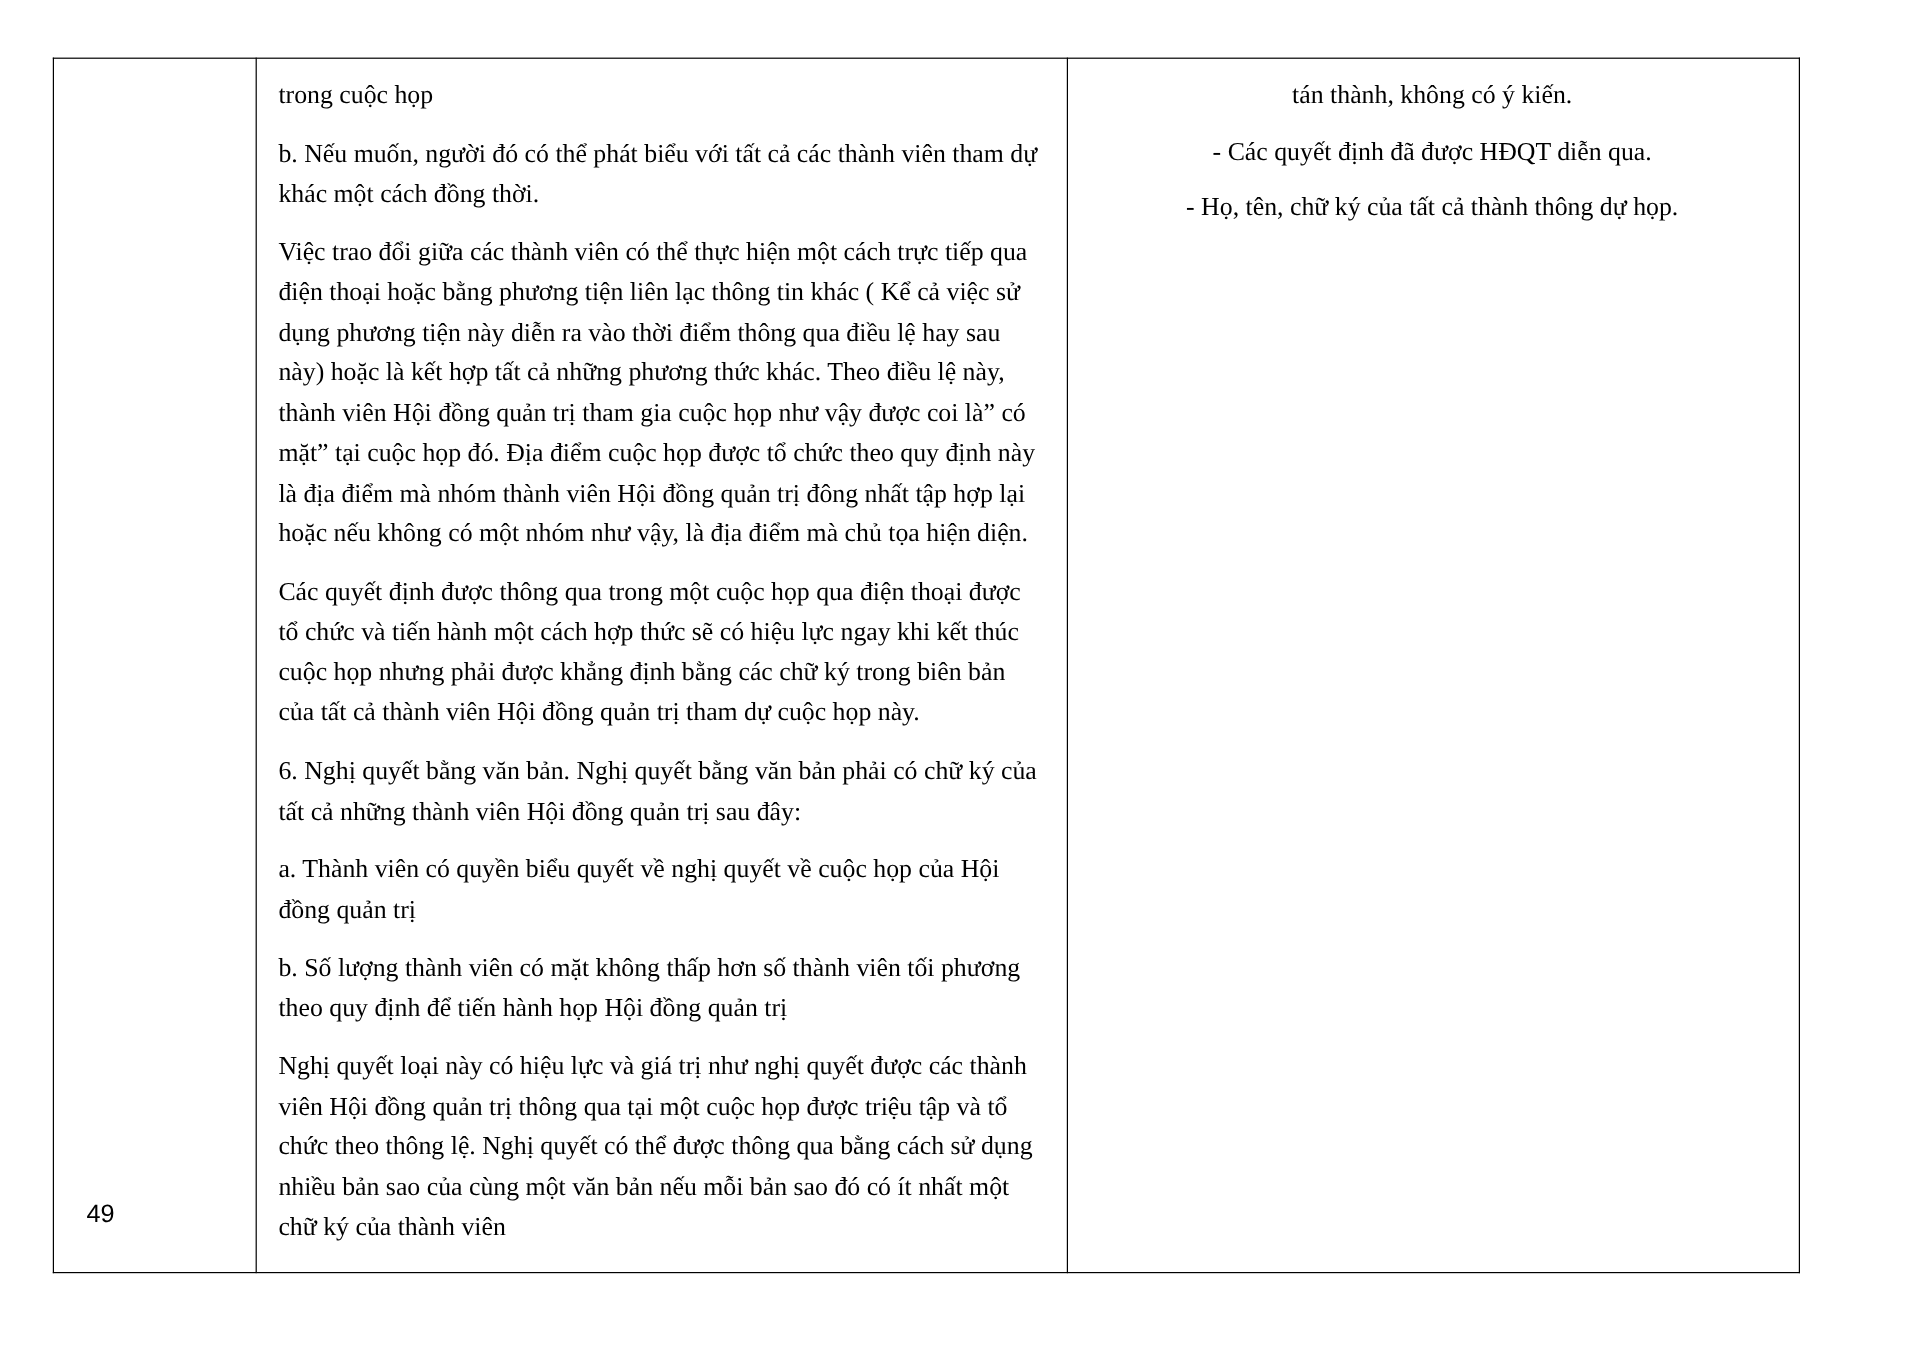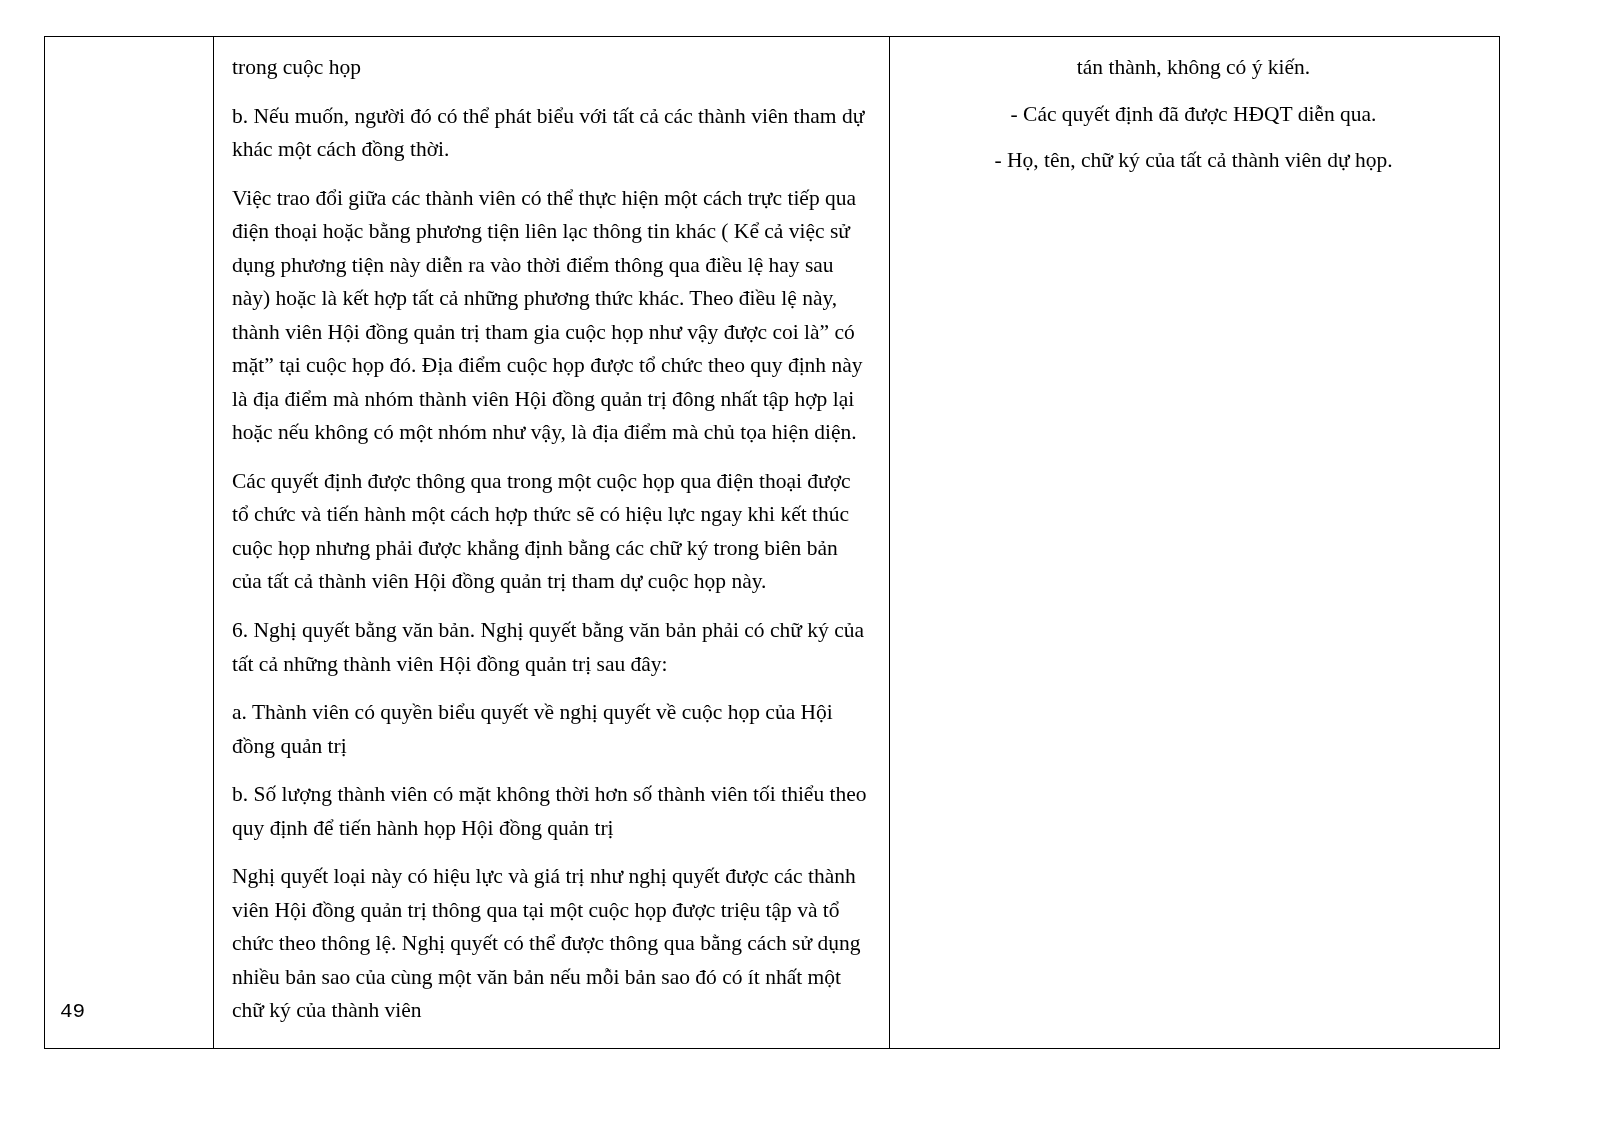--- a/index.html
+++ b/index.html
@@ -17,21 +17,21 @@
   .page {
     position: relative;
     width: 1600px;
     height: 1131px;
     background: #ffffff;
     box-sizing: border-box;
   }
   .doc-table {
     position: absolute;
     left: 44px;
-    top: 36px;
+    top: 48px;
     width: 1452px;
     border-collapse: collapse;
     table-layout: fixed;
   }
   .doc-table td {
     border: 1px solid #000000;
     vertical-align: top;
     padding: 0;
   }
   .col-narrow { width: 168px; }
@@ -53,24 +53,24 @@
   }
   p.para:last-child { margin-bottom: 0; }
 
   .right-col p.para {
     margin: 0 0 13px 0;
     text-align: center;
   }
 
   .page-number {
     position: absolute;
-    left: 60px;
+    left: 72px;
     top: 1000px;
     font-size: 21px;
-    font-family: Liberation Mono, monospace;
+    font-family: Liberation Sans, sans-serif;
   }
 </style>
 </head>
 <body>
 
 <div class="page">
 
   <table class="doc-table">
     <tbody>
         <tr>
@@ -78,29 +78,29 @@
         <div class="cell-inner narrow"></div>
       </td>
       <td class="col-main">
         <div class="cell-inner">
           <p class="para">trong cuộc họp</p>
           <p class="para">b. Nếu muốn, người đó có thể phát biểu với tất cả các thành viên tham dự khác một cách đồng thời.</p>
           <p class="para">Việc trao đổi giữa các thành viên có thể  thực hiện một cách trực tiếp qua điện thoại hoặc bằng phương tiện liên lạc thông tin khác ( Kể cả việc sử dụng phương tiện này diễn ra vào thời điểm thông qua điều lệ hay sau này) hoặc là kết hợp tất cả những phương thức khác. Theo điều lệ này, thành viên Hội đồng quản trị tham gia cuộc họp như vậy được coi là” có mặt” tại cuộc họp đó. Địa điểm cuộc họp được tổ chức theo quy định này là địa điểm mà nhóm thành viên Hội đồng quản trị đông nhất tập hợp lại hoặc nếu không có một nhóm như vậy, là địa điểm mà chủ tọa hiện diện.</p>
           <p class="para">Các quyết định được thông qua trong một cuộc họp qua điện thoại được tổ chức và tiến hành một cách hợp thức sẽ có hiệu lực ngay khi kết thúc cuộc họp nhưng phải được khẳng định bằng các chữ ký trong biên bản của tất cả thành viên Hội đồng quản trị tham dự cuộc họp này.</p>
           <p class="para">6. Nghị quyết bằng văn bản. Nghị quyết bằng văn bản phải có chữ ký của tất cả những thành viên Hội đồng quản trị sau đây:</p>
           <p class="para">a. Thành viên có quyền biểu quyết về nghị quyết về cuộc họp của Hội đồng quản trị</p>
-          <p class="para">b. Số lượng thành viên có mặt không thời hơn số thành viên tối thiểu theo quy định để tiến hành họp Hội đồng quản trị</p>
+          <p class="para">b. Số lượng thành viên có mặt không thấp hơn số thành viên tối phương theo quy định để tiến hành họp Hội đồng quản trị</p>
           <p class="para">Nghị quyết loại này có hiệu lực và giá trị như nghị quyết được các thành viên Hội đồng quản trị thông qua tại một cuộc họp được triệu tập và tổ chức theo thông lệ. Nghị quyết có thể được thông qua bằng cách sử dụng nhiều bản sao của cùng một văn bản nếu mỗi bản sao đó có ít nhất một chữ ký của thành viên</p>
         </div>
       </td>
       <td class="col-right">
         <div class="cell-inner right-col">
           <p class="para">tán thành, không có ý kiến.</p>
           <p class="para">- Các quyết định đã được HĐQT diễn qua.</p>
-          <p class="para">- Họ, tên, chữ ký của tất cả thành viên dự họp.</p>
+          <p class="para">- Họ, tên, chữ ký của tất cả thành thông dự họp.</p>
         </div>
       </td>
     </tr>
   </tbody>
     </table>
 
   <div class="page-number">49</div>
 
 </div>
 

